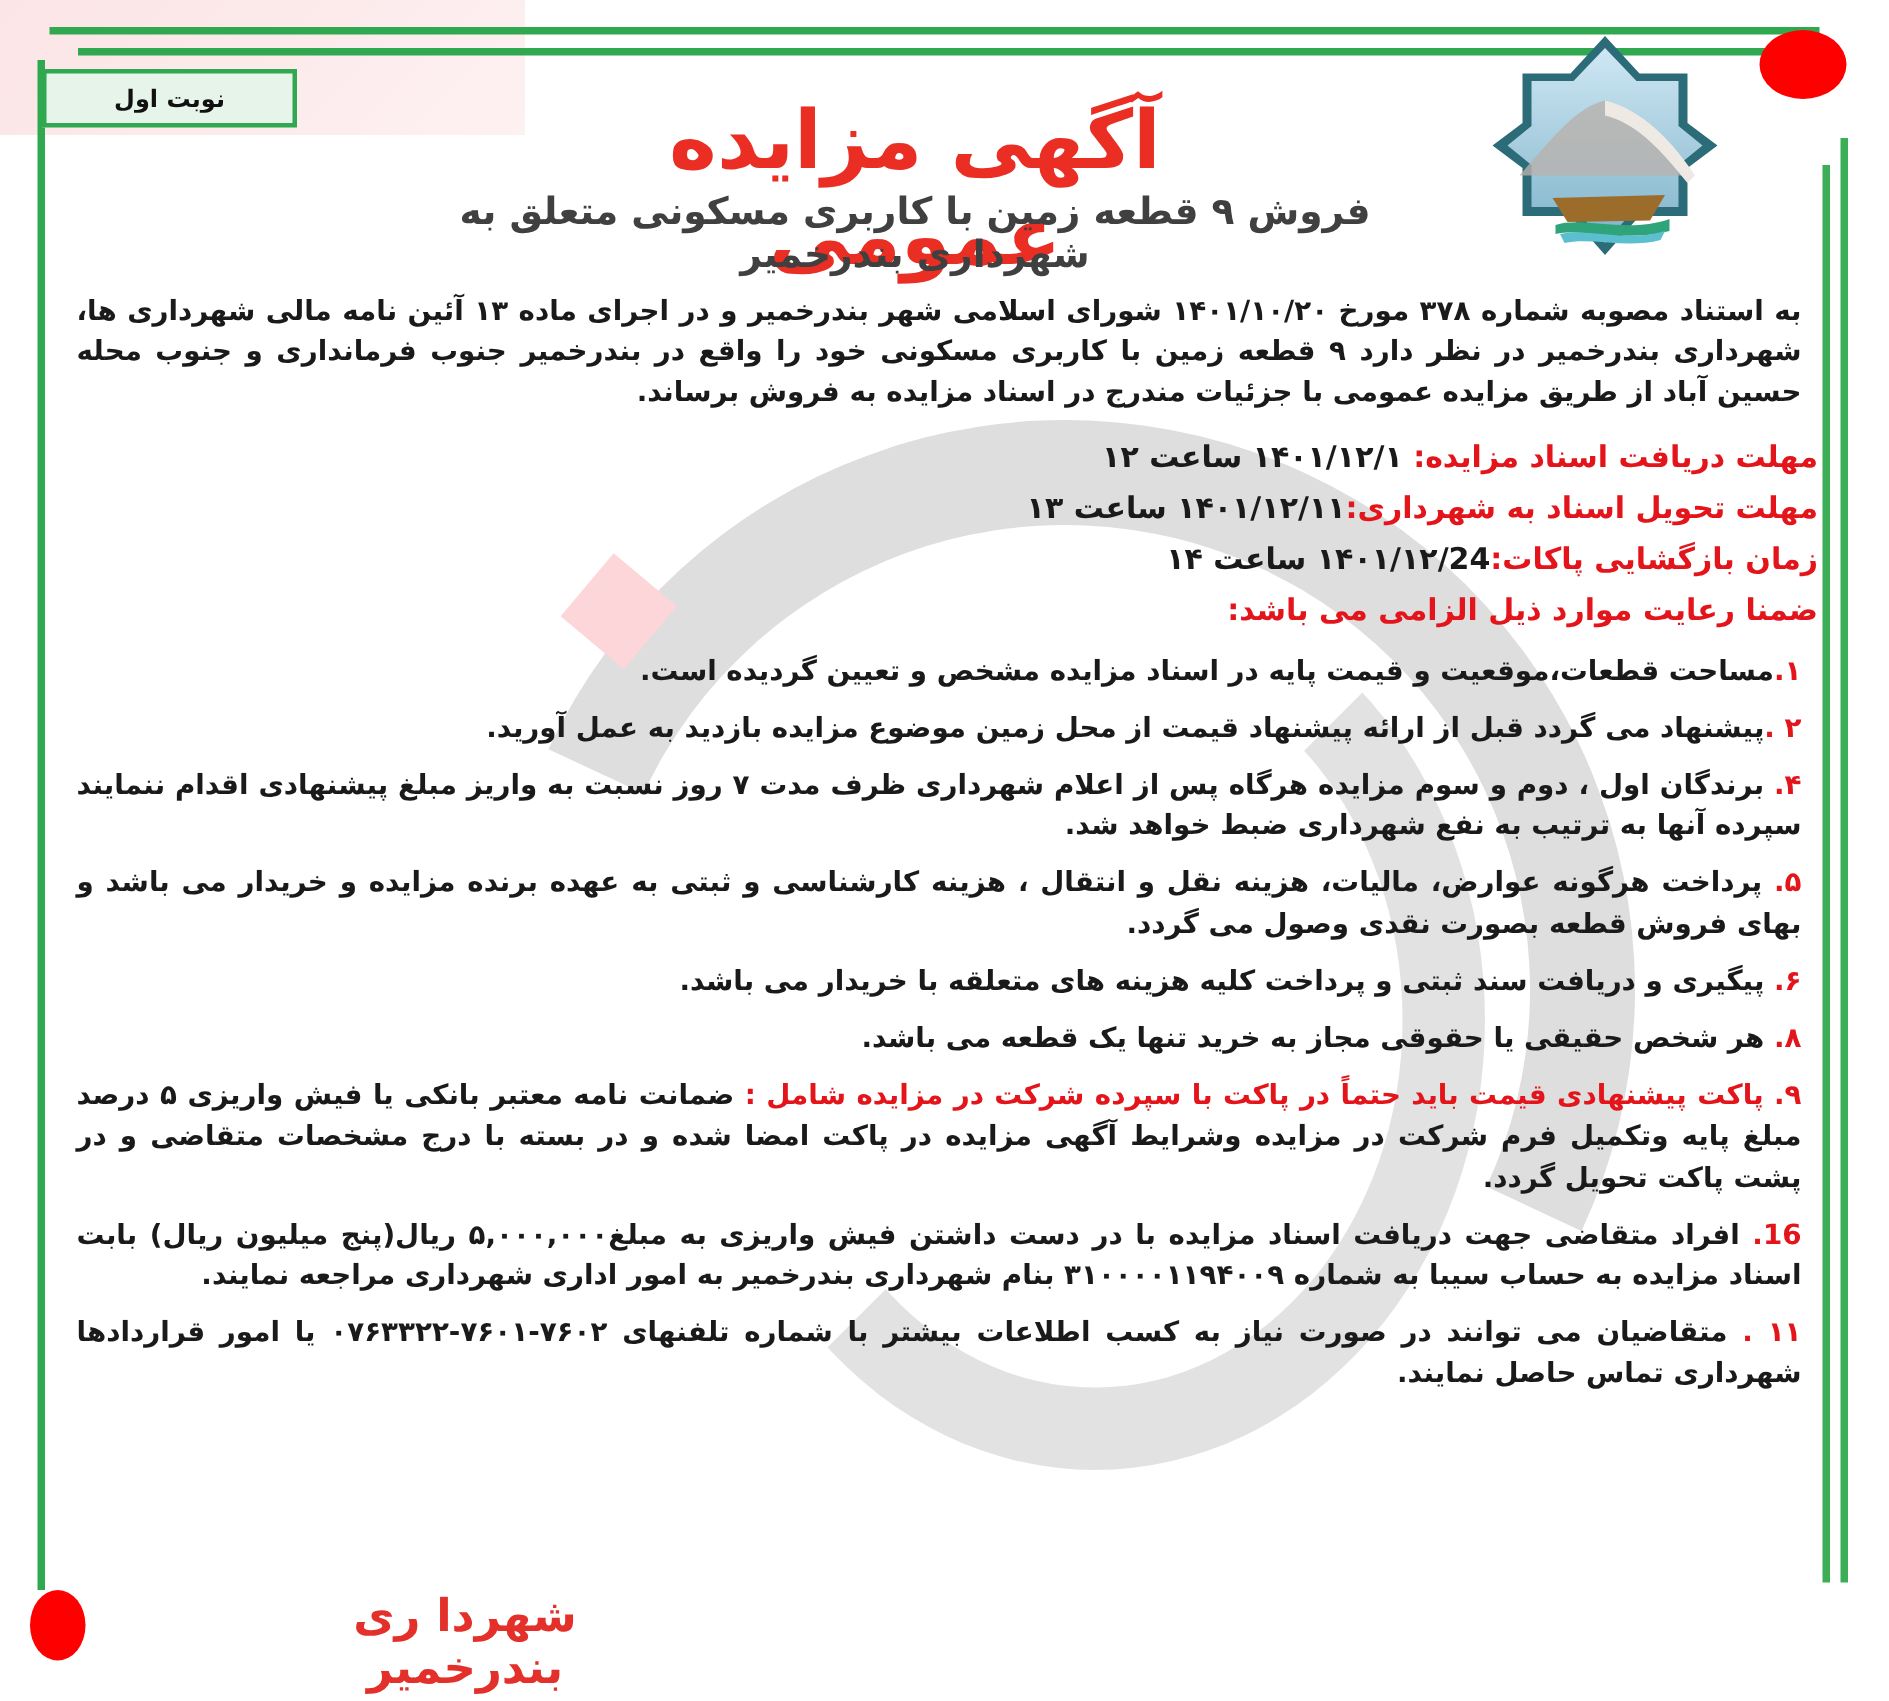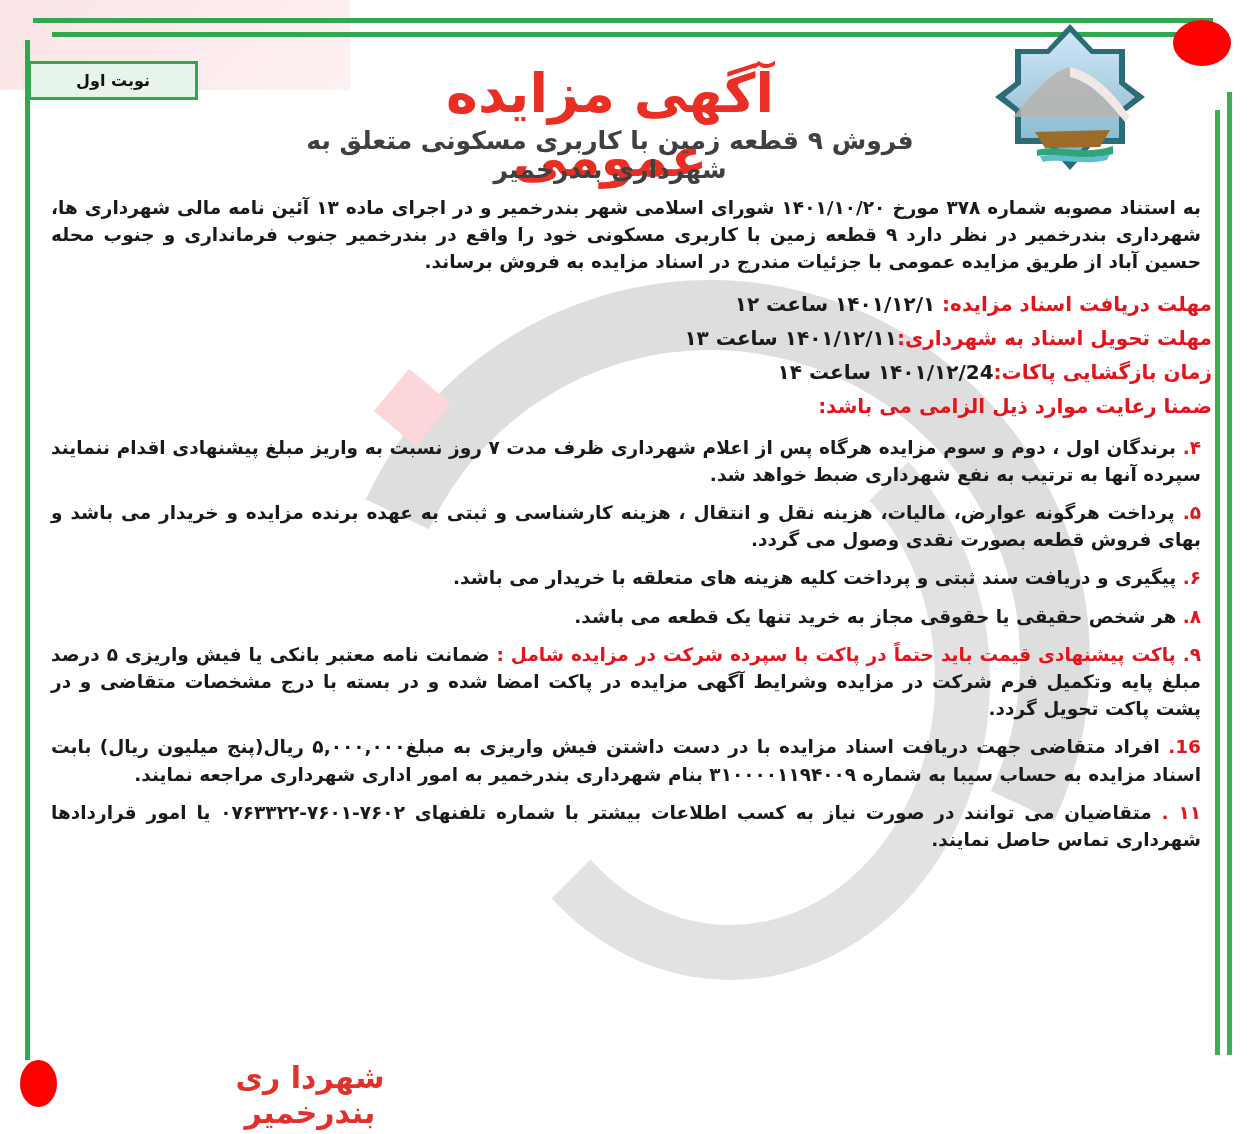--- a/index.html
+++ b/index.html
@@ -7,21 +7,21 @@
   .wm { position:absolute; pointer-events:none; }
   .wm-arc { position:absolute; left:330px; top:280px; width:760px; height:760px; border:70px solid #d9d9d9; border-radius:50%; border-left-color:transparent; border-bottom-color:transparent; transform:rotate(-20deg); opacity:.85; box-sizing:border-box; }
   .wm-arc2 { position:absolute; left:470px; top:380px; width:520px; height:600px; border:55px solid #dcdcdc; border-radius:50%; border-top-color:transparent; border-left-color:transparent; opacity:.8; box-sizing:border-box; }
   .wm-diamond { position:absolute; left:385px; top:380px; width:55px; height:55px; background:#fcd6d8; transform:rotate(40deg); }
   .wm-top { position:absolute; left:0; top:0; width:350px; height:90px; background:linear-gradient(135deg,#f9d3d5 0%,#fde7e8 100%); opacity:.6; }
   .top-line1 { position:absolute; left:33px; top:18px; width:1180px; height:5px; background:#2fa84f; }
   .top-line2 { position:absolute; left:52px; top:32px; width:1160px; height:5px; background:#2fa84f; }
   .left-vline { position:absolute; left:25px; top:40px; width:5px; height:1020px; background:#2fa84f; }
   .right-vline1 { position:absolute; left:1215px; top:110px; width:5px; height:945px; background:#3cae55; }
   .right-vline2 { position:absolute; left:1227px; top:92px; width:5px; height:963px; background:#3cae55; }
-  .badge { position:absolute; left:28px; top:61px; width:170px; height:39px; background:#e7f4ea; border:3px solid #2fa84f; box-sizing:border-box; display:flex; align-items:center; justify-content:center; font-size:16px; font-weight:bold; color:#111; direction:rtl; }
+  .badge { position:absolute; left:28px; top:46px; width:170px; height:39px; background:#e7f4ea; border:3px solid #2fa84f; box-sizing:border-box; display:flex; align-items:center; justify-content:center; font-size:16px; font-weight:bold; color:#111; direction:rtl; }
   .title { position:absolute; left:380px; top:62px; width:460px; text-align:center; color:#ea2e24; font-size:54px; font-weight:bold; direction:rtl; line-height:64px; }
   .subtitle { position:absolute; left:260px; top:126px; width:700px; text-align:center; color:#404040; font-size:25px; font-weight:bold; direction:rtl; }
   .logo { position:absolute; left:995px; top:22px; width:150px; height:150px; }
   .red-dot-tr { position:absolute; left:1173px; top:20px; width:58px; height:46px; background:#fe0000; border-radius:50%; }
   .red-dot-bl { position:absolute; left:20px; top:1060px; width:37px; height:47px; background:#fe0000; border-radius:50%; }
   .content { position:absolute; left:40px; top:183px; width:1172px; direction:rtl; text-align:justify; font-size:18.5px; font-weight:bold; color:#1a1a1a; line-height:27.2px; font-family:"DejaVu Sans", sans-serif; }
   .content p { margin:11px; }
   .red { color:#e4141b; }
   .deadline { font-size:20px; line-height:34px; }
   .deadline .label { color:#e4141b; font-weight:bold; }
@@ -77,20 +77,22 @@
     <span class="label">مهلت دریافت اسناد مزایده:</span><span> ۱۴۰۱/۱۲/۱ ساعت ۱۲</span>
   </div>
   <div class="deadline">
     <span class="label">مهلت تحویل اسناد به شهرداری:</span><span>۱۴۰۱/۱۲/۱۱ ساعت ۱۳</span>
   </div>
   <div class="deadline">
     <span class="label">زمان بازگشایی پاکات:</span><span>۱۴۰۱/۱۲/24 ساعت ۱۴</span>
   </div>
   <div class="deadline red">ضمنا رعایت موارد ذیل الزامی می باشد:</div>
 
+  <p><span class="num">۱.</span><span>مساحت قطعات،موقعیت و قیمت پایه در اسناد مزایده مشخص و تعیین گردیده است.</span></p>
+  <p><span class="num">۲ .</span><span>پیشنهاد می گردد قبل از ارائه پیشنهاد قیمت از محل زمین موضوع مزایده بازدید به عمل آورید.</span></p>
   <p><span class="num">۴.</span><span> برندگان اول ، دوم و سوم مزایده هرگاه پس از اعلام شهرداری ظرف مدت ۷ روز نسبت به واریز مبلغ پیشنهادی اقدام ننمایند سپرده آنها به ترتیب به نفع شهرداری ضبط خواهد شد.</span></p>
   <p><span class="num">۵.</span><span> پرداخت هرگونه عوارض، مالیات، هزینه نقل و انتقال ، هزینه کارشناسی و ثبتی به عهده برنده مزایده و خریدار می باشد و بهای فروش قطعه بصورت نقدی وصول می گردد.</span></p>
   <p><span class="num">۶.</span><span> پیگیری و دریافت سند ثبتی و پرداخت کلیه هزینه های متعلقه با خریدار می باشد.</span></p>
   <p><span class="num">۸.</span><span> هر شخص حقیقی یا حقوقی مجاز به خرید تنها یک قطعه می باشد.</span></p>
   <p><span class="num">۹.</span><span class="red"> پاکت پیشنهادی قیمت باید حتماً در پاکت با سپرده شرکت در مزایده شامل : </span><span>ضمانت نامه معتبر بانکی یا فیش واریزی ۵ درصد مبلغ پایه وتکمیل فرم شرکت در مزایده وشرایط آگهی مزایده در پاکت امضا شده و در بسته با درج مشخصات متقاضی و در پشت پاکت تحویل گردد.</span></p>
   <p><span class="num">16.</span><span> افراد متقاضی جهت دریافت اسناد مزایده با در دست داشتن فیش واریزی به مبلغ۵,۰۰۰,۰۰۰ ریال(پنج میلیون ریال) بابت اسناد مزایده به حساب سیبا به شماره ۳۱۰۰۰۰۱۱۹۴۰۰۹ بنام شهرداری بندرخمیر به امور اداری شهرداری مراجعه نمایند.</span></p>
   <p><span class="num">۱۱ .</span><span> متقاضیان می توانند در صورت نیاز به کسب اطلاعات بیشتر با شماره تلفنهای ۷۶۰۲-۷۶۰۱-۰۷۶۳۳۲۲ یا امور قراردادها شهرداری تماس حاصل نمایند.</span></p>
 </div>
 
 <div class="signature">شهردا ری بندرخمیر</div>

